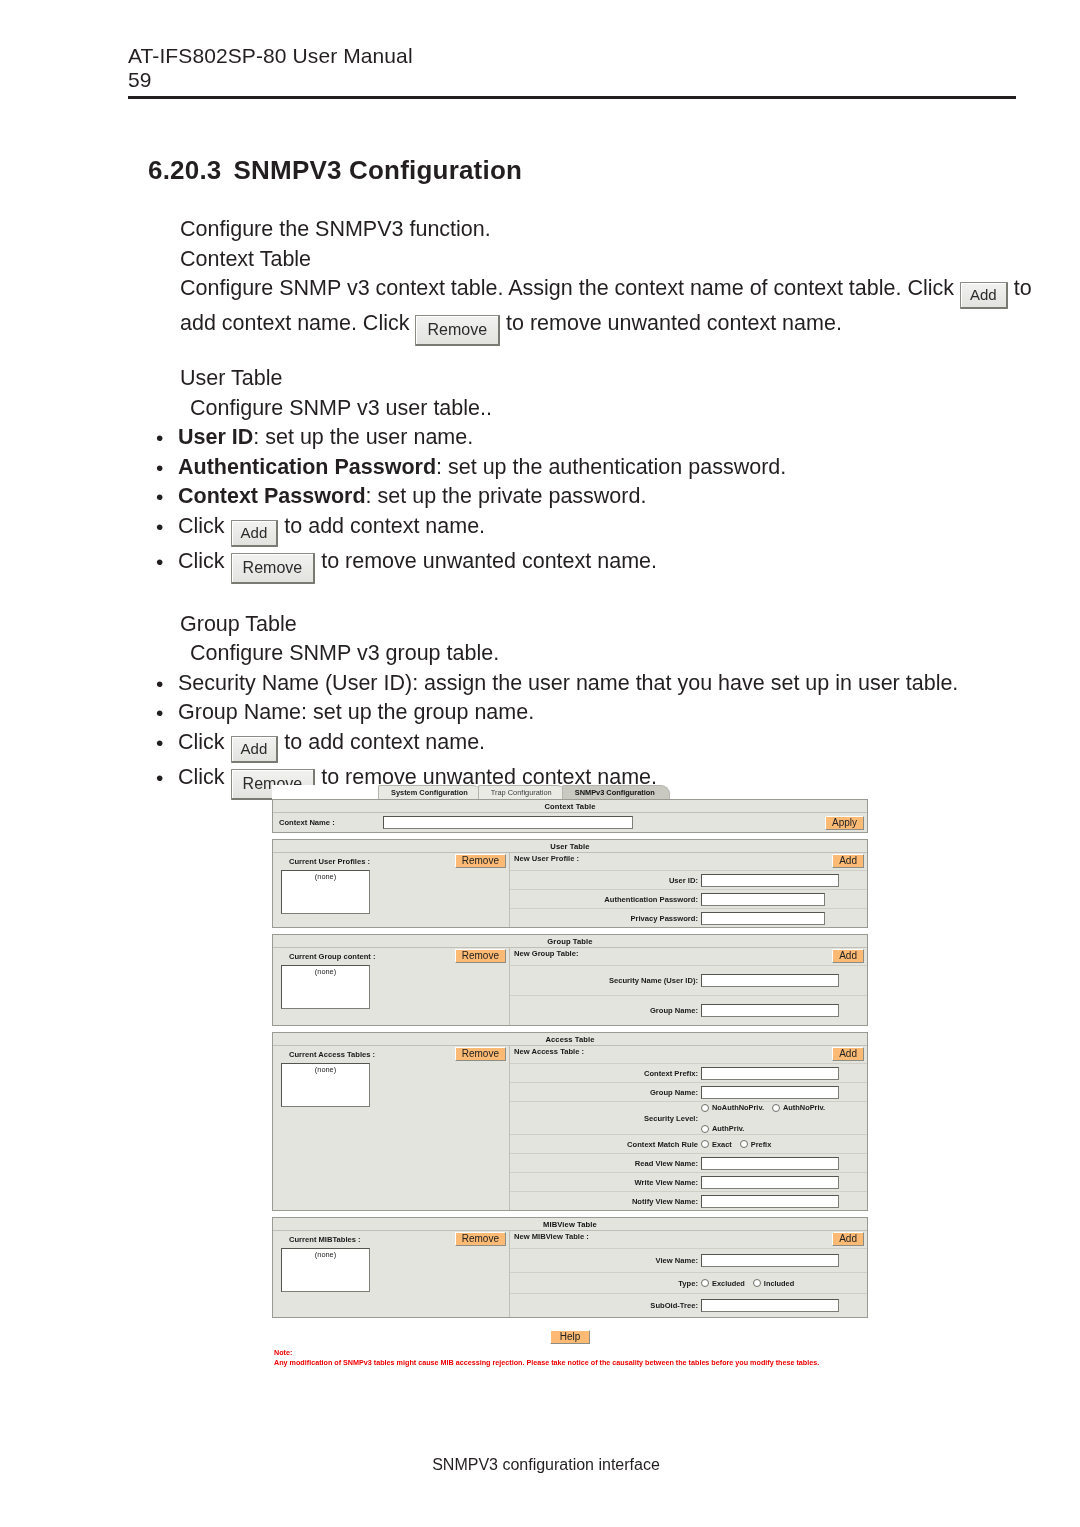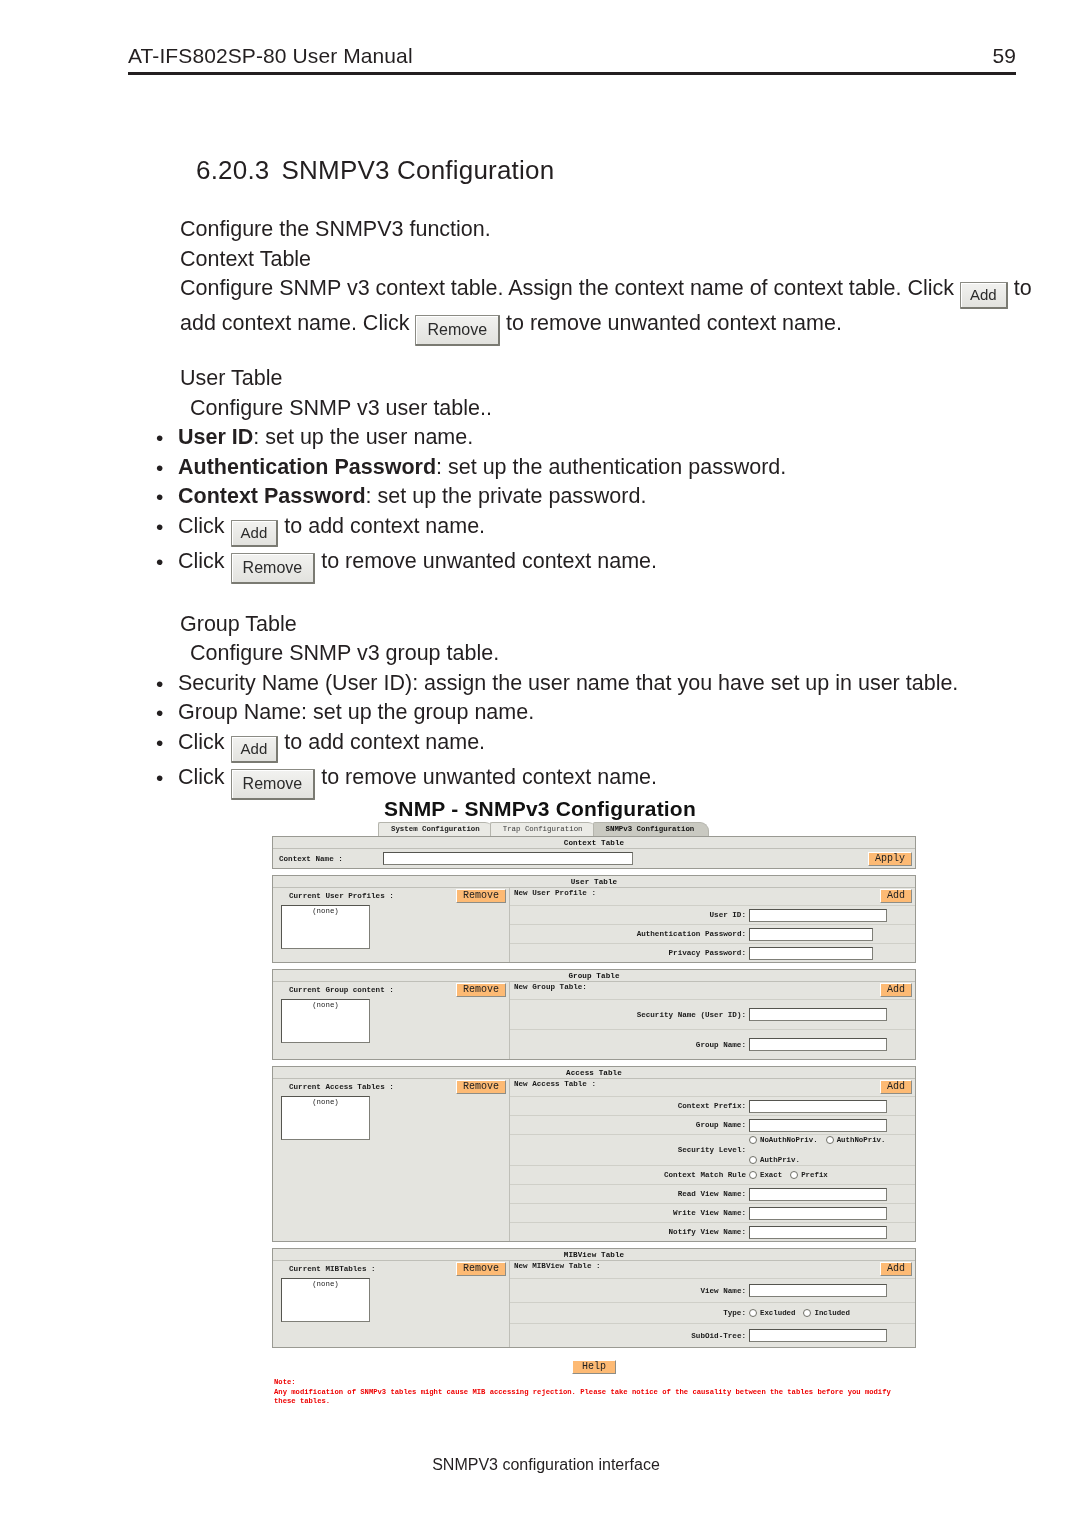--- a/index.html
+++ b/index.html
@@ -23,37 +23,37 @@
     top: 44px;
     width: 888px;
   }
   .page-header .hdr-row {
     display: flex;
     justify-content: space-between;
     align-items: baseline;
     font-size: 21px;
     letter-spacing: 0.1px;
     color: #231f20;
+    flex-direction: column;
   }
   .page-header .hdr-rule {
     margin-top: 4px;
     height: 3px;
     background: #231f20;
   }
 
   
   .sec-heading {
     position: absolute;
     left: 148px;
     top: 155px;
     font-size: 26px;
-    font-weight: normal;
+    font-weight: bold;
     color: #231f20;
     letter-spacing: 0.2px;
-    margin-left: 48px;
   }
   .sec-heading .num { margin-right: 12px; }
 
   
   .prose {
     position: absolute;
     left: 150px;
     top: 215px;
     width: 900px;
     font-size: 21.5px;
@@ -114,23 +114,23 @@
     top: 797px;
     text-align: center;
     font-size: 21px;
     font-weight: bold;
     color: #111;
     letter-spacing: 0.2px;
   }
   .gui {
     position: absolute;
     left: 272px;
-    top: 822px;
-    width: 644px;
-    font-family: Liberation Mono, monospace;
+    top: 785px;
+    width: 596px;
+    font-family: Liberation Sans, sans-serif;
     font-size: 7.6px;
     color: #1a1a1a;
     background: #ffffff;
   }
 
   
   .tabs {
     display: flex;
     padding-left: 106px;
     height: 14px;

